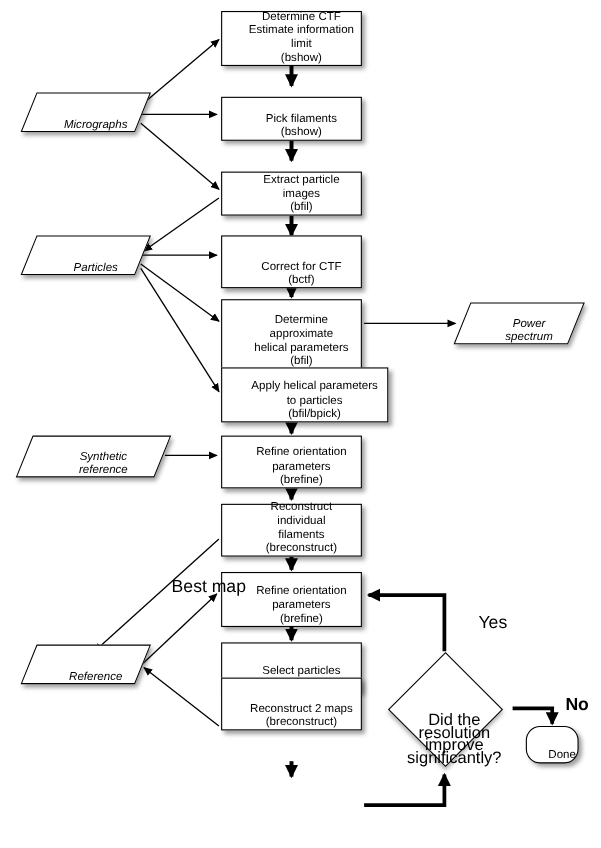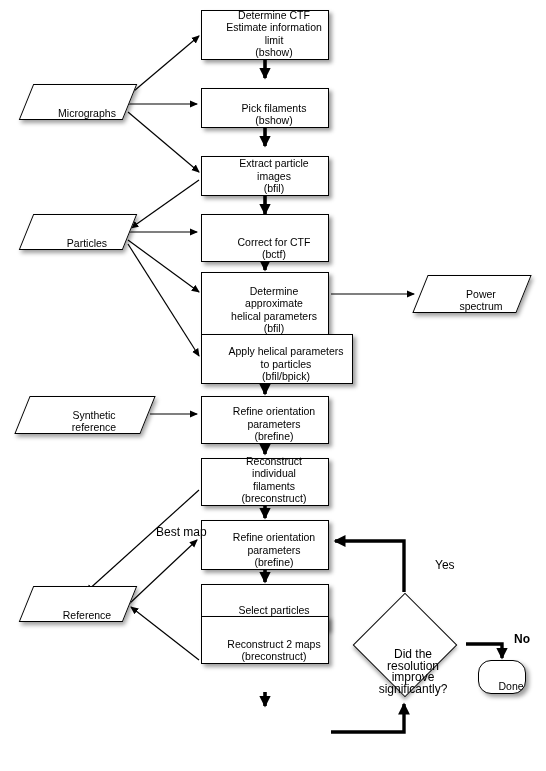--- a/index.html
+++ b/index.html
@@ -12,36 +12,36 @@
         align-items:flex-end;justify-content:center;text-align:center;
         color:#000;font-size:10.5px;line-height:12.6px;
         background:#fff;z-index:3;padding-left:18px;}
   .proc{border:1.4px solid #000;
         box-shadow:3px 3px 4px rgba(0,0,0,0.38);}
   .term{border:1.4px solid #000;border-radius:13px;
         box-shadow:3px 3px 4px rgba(0,0,0,0.38);}
   .node .txt{display:block;padding:0 3px;}
 
   
-  .data{background:transparent;box-shadow:none;border:none;}
+  .data{background:transparent;box-shadow:none;border:none;font-style:italic;}
   .data .skew{position:absolute;left:0;top:0;right:0;bottom:0;
       background:#fff;border:1.4px solid #000;
       transform:skewX(-22deg);
       box-shadow:3px 3px 4px rgba(0,0,0,0.38);}
   .data .txt{position:relative;z-index:2;}
 
   
   .dec{background:transparent;box-shadow:none;border:none;}
   .dec .rot{position:absolute;left:50%;top:50%;width:72px;height:72px;
       margin-left:-36px;margin-top:-36px;background:#fff;
       border:1.4px solid #000;transform:rotate(45deg);
       box-shadow:2px 2px 4px rgba(0,0,0,0.34);}
-  .dec .txt{position:relative;z-index:2;font-size:12px;line-height:11.4px;margin-top:43px;}
-
-  .edgelabel{position:absolute;z-index:4;color:#000;font-size:12px;
+  .dec .txt{position:relative;z-index:2;font-size:15px;line-height:11.4px;margin-top:43px;}
+
+  .edgelabel{position:absolute;z-index:4;color:#000;font-size:16px;
              background:transparent;white-space:nowrap;padding-left:44px;}
 </style>
 </head>
 <body>
 
 <div id="stage">
 
   <svg id="wires" viewBox="0 0 546 771" xmlns="http://www.w3.org/2000/svg">
     <defs>
       <marker id="ah" markerWidth="9" markerHeight="9" refX="7.2" refY="4.5" orient="auto" markerUnits="userSpaceOnUse">

